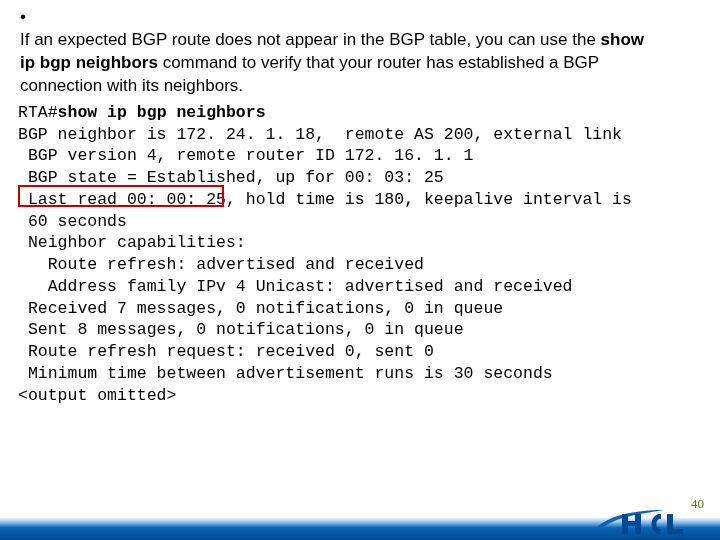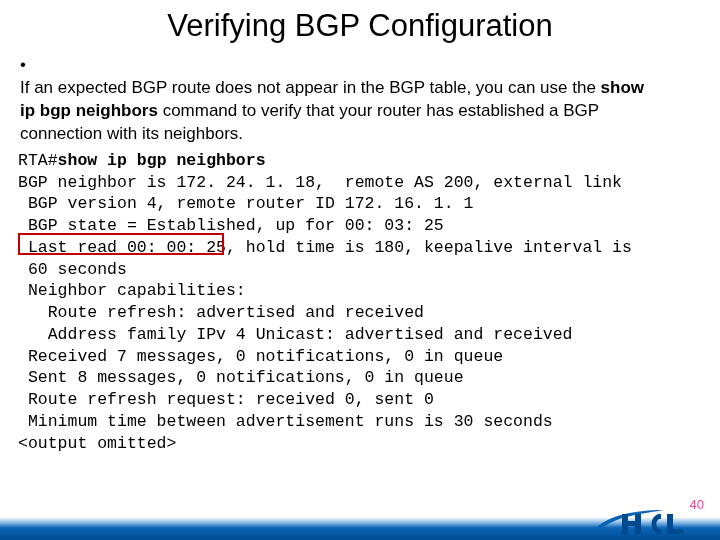--- a/index.html
+++ b/index.html
@@ -63,21 +63,22 @@
     width: 206px;
     height: 22px;
     box-sizing: border-box;
     pointer-events: none;
   }
   .page-num {
     position: absolute;
     right: 16px;
     bottom: 28px;
     font-size: 13px;
-    color: #ec4899;
+    color: #4d7c0f;
+    font-family: Liberation Serif, serif;
   }
   .footer-bar {
     position: absolute;
     left: 0;
     bottom: 0;
     width: 100%;
     height: 22px;
     background: linear-gradient(to top, #004a8f, #0a64b6 55%, #a8cdee 85%, #e6f1fb);
   }
   .logo {
@@ -88,21 +89,20 @@
     align-items: center;
   }
   .logo svg {
     display: block;
   }
 </style>
 </head>
 <body>
 <div class="slide">
 
-  <div class="title">Verifying BGP Configuration</div>
 
   <div class="bullet-block">
     <span class="dot">•</span>
     <span class="txt">
       <span>If an expected BGP route does not appear in the BGP table, you can use the </span>
       <span class="bold">show ip bgp neighbors</span>
       <span> command to verify that your router has established a BGP connection with its neighbors.</span>
     </span>
   </div>
 

